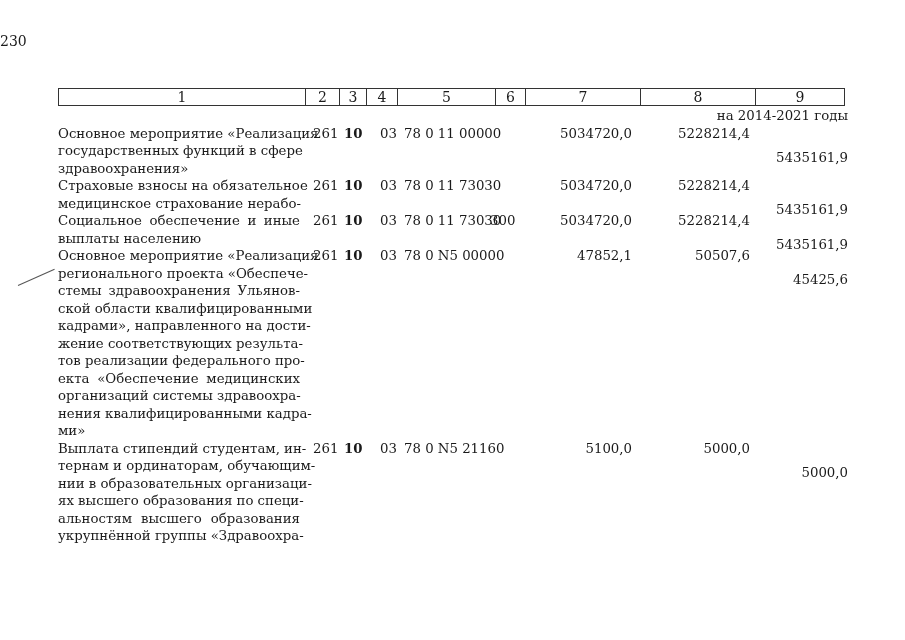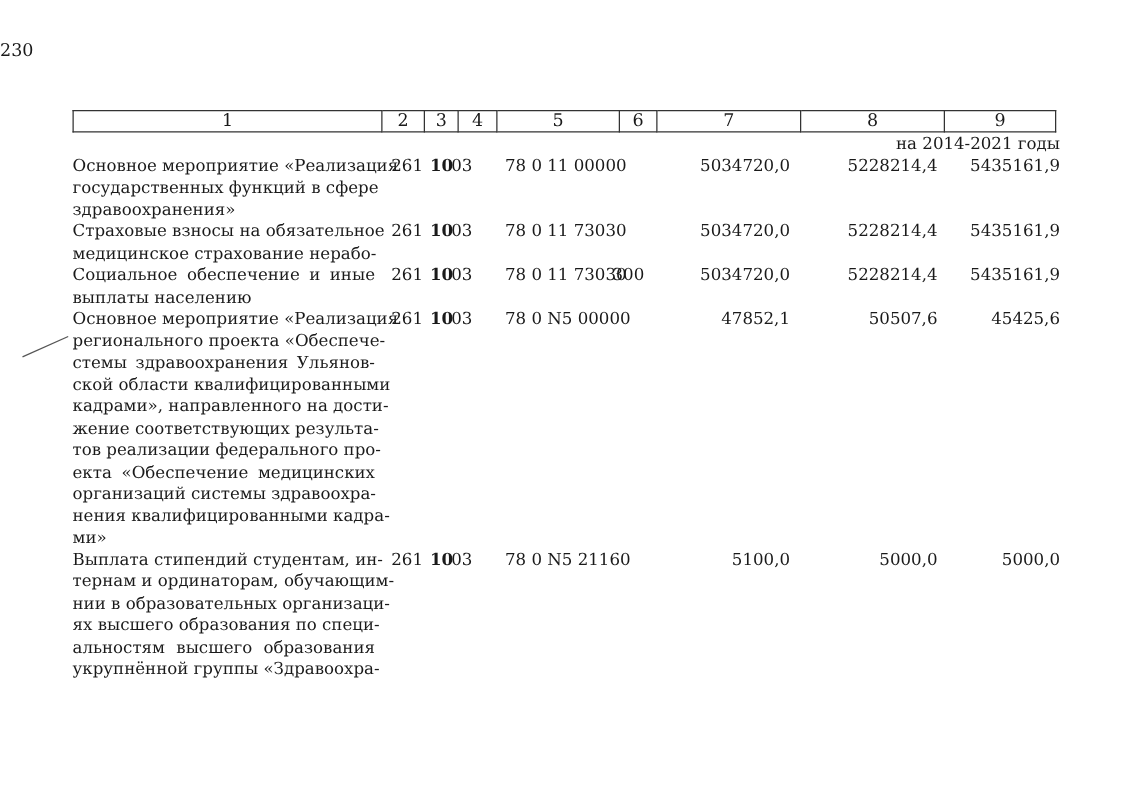--- a/index.html
+++ b/index.html
@@ -13,26 +13,26 @@
                        line-height: 16px; }
     .rows { position: absolute; left: 58px; top: 107px; width: 790px; font-size: 13.3px;
             line-height: 17.5px; }
     .row { position: relative; }
     .desc { width: 242px; text-align: justify; }
     .desc-line { display: block; text-align: justify; text-align-last: justify; white-space: nowrap; }
     .desc-line.last { text-align-last: left; }
     .cell { position: absolute; top: 0; white-space: nowrap; }
     .c2 { left: 255px; }
     .c3 { left: 286px; font-weight: bold; }
-    .c4 { left: 303px; }
+    .c4 { left: 322px; }
     .c5 { left: 346px; }
     .c6 { left: 432px; }
     .c7 { right: 216px; text-align: right; }
     .c8 { right: 98px; text-align: center; }
-    .c9 { right: 0px; text-align: right; }
+    .c9 { right: 0px; text-align: right; margin-top: 24px; }
     .mark { position: absolute; left: 18px; top: 285px; width: 40px; height: 1px;
             background: #555; transform: rotate(-24deg); transform-origin: left center; }
     .title-line { display: block; text-align: right; }
   </style>
 </head>
 <body>
 
 <div class="page-number">230</div>
 
 <table class="header-table">

